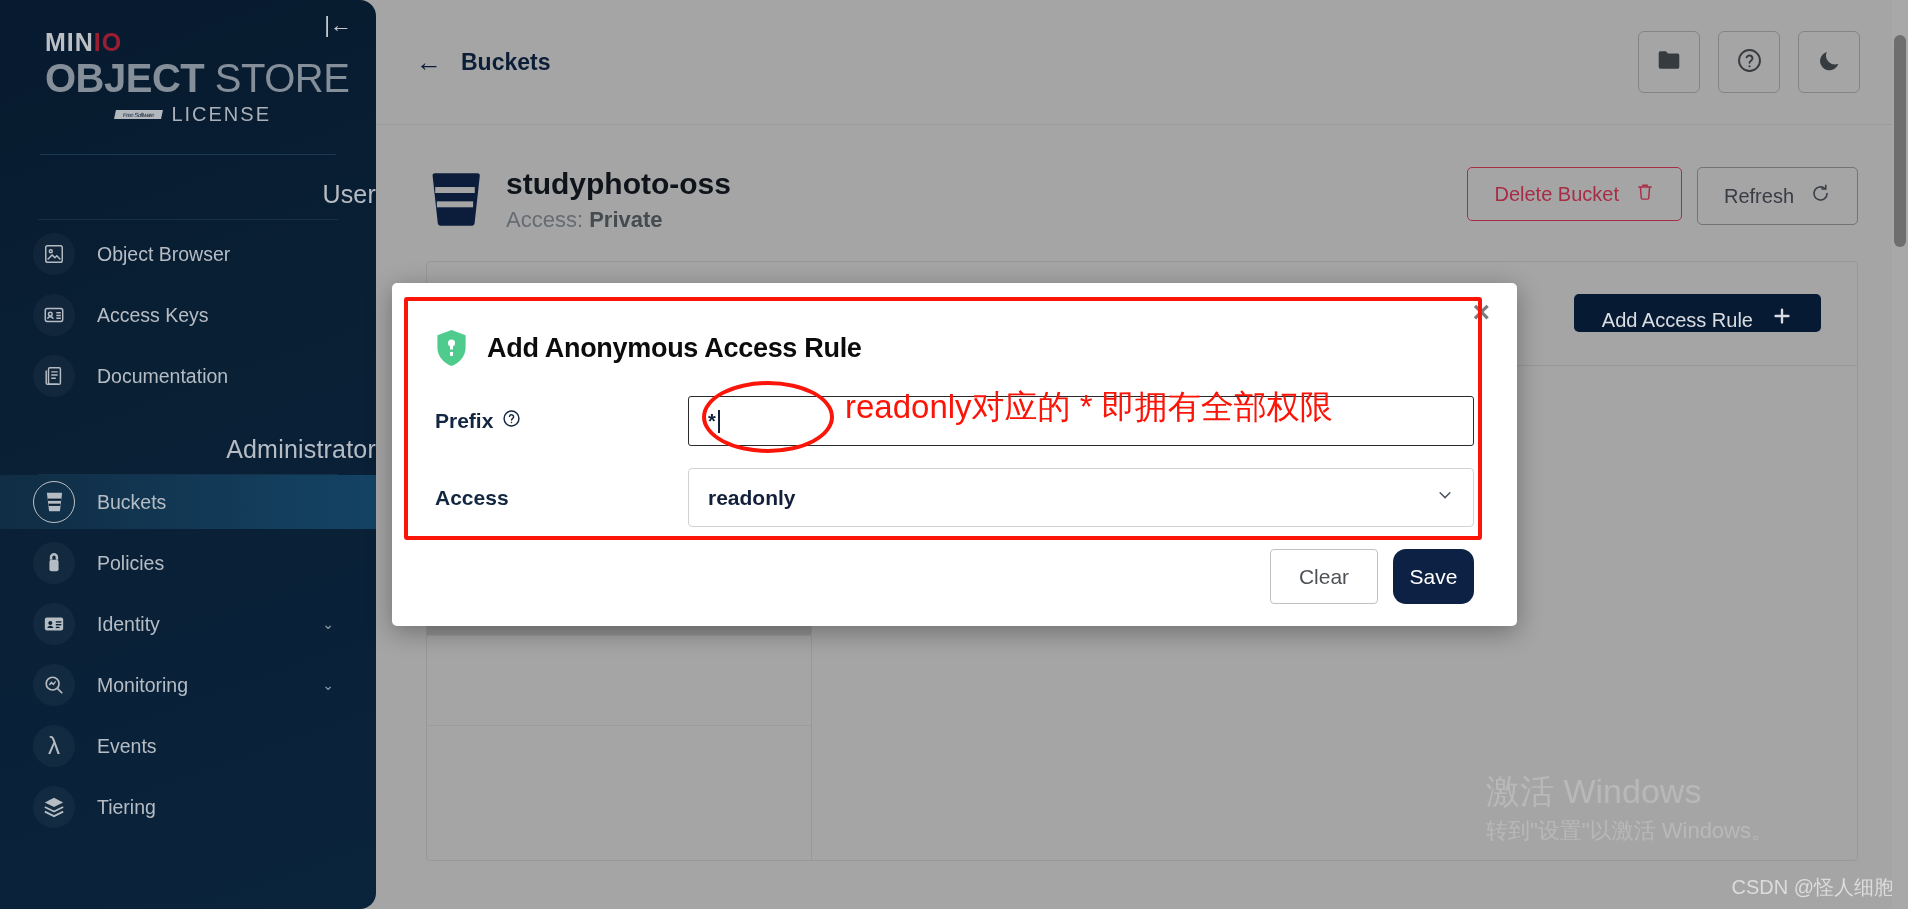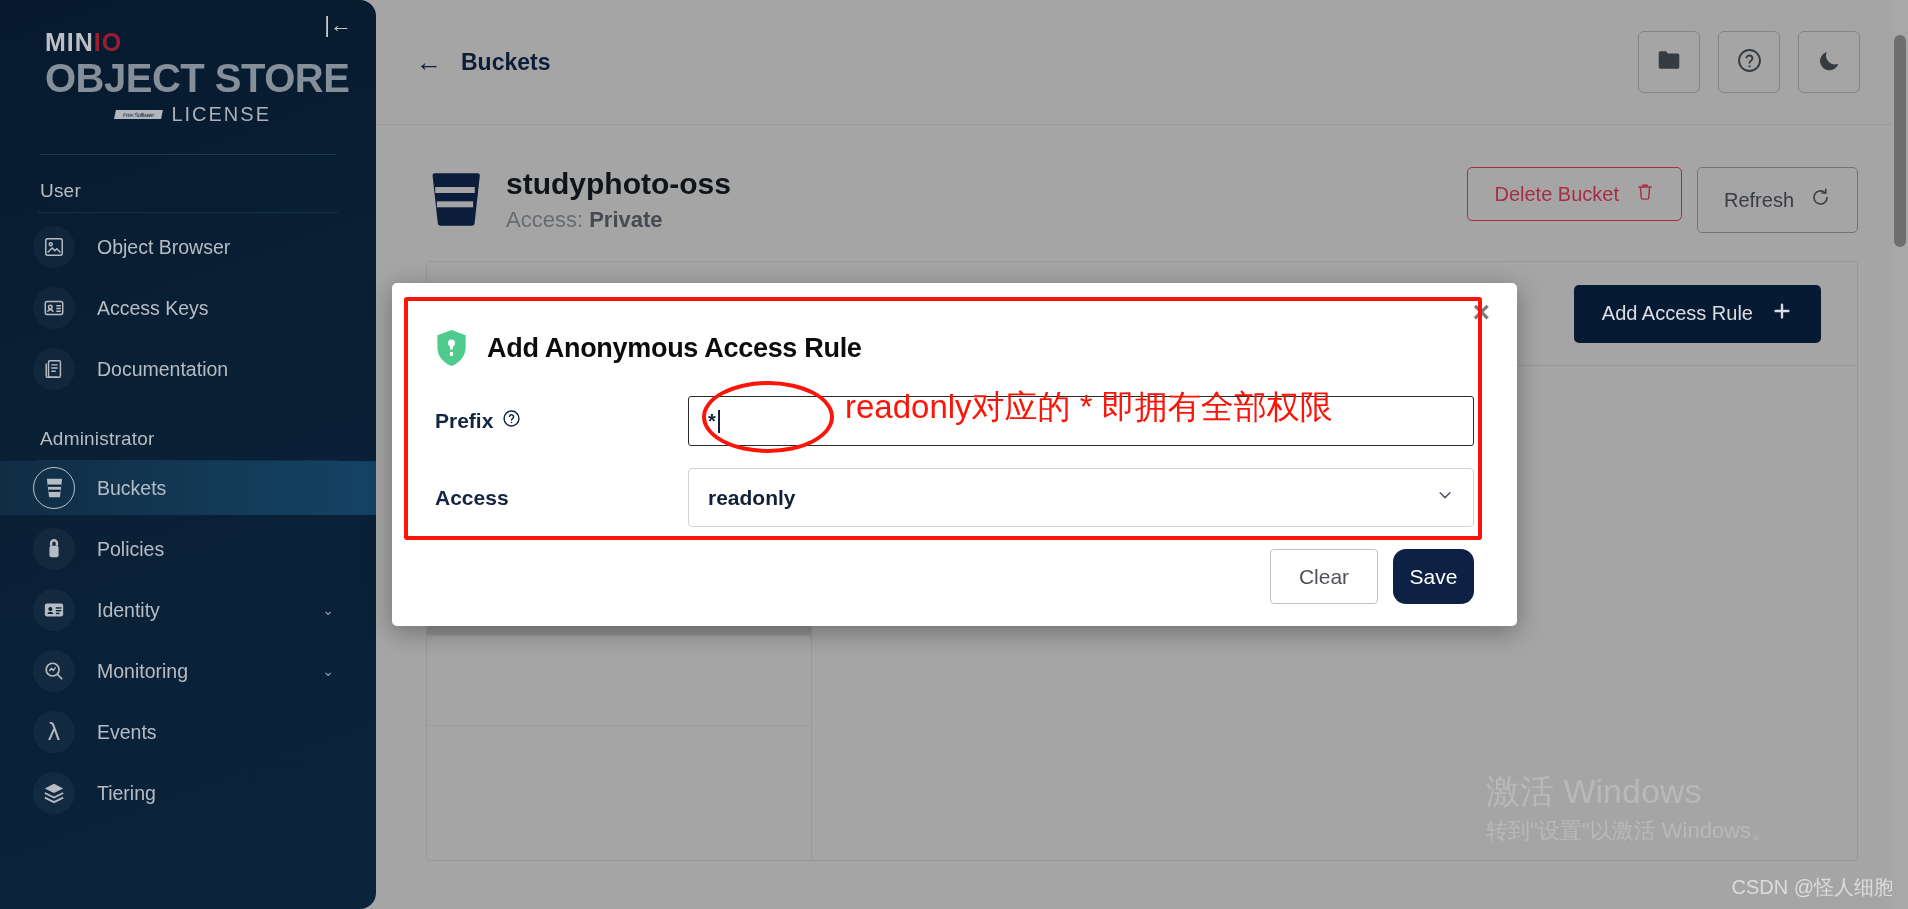--- a/index.html
+++ b/index.html
@@ -19,39 +19,39 @@
     border-top-right-radius: 16px;
     border-bottom-right-radius: 16px;
     overflow: hidden;
   }
   .logo-wrap { padding: 30px 0 0 45px; position: relative; }
   .logo-minio { font-size: 25px; font-weight: bold; letter-spacing: 1px; line-height: 1; }
   .logo-minio .m { color: #c8ccd2; }
   .logo-minio .io { color: #a32036; }
   .logo-objstore { font-size: 40px; line-height: 1.05; letter-spacing: -0.5px; margin-top: 2px; }
   .logo-objstore .b { color: #8e98a4; font-weight: bold; }
-  .logo-objstore .l { color: #8e98a4; font-weight: bold; }
+  .logo-objstore .l { color: #8e98a4; font-weight: normal; }
   .logo-license { text-align: right; padding-right: 105px; margin-top: 4px;
     display: flex; align-items: center; justify-content: flex-end; gap: 9px; }
   .agpl-badge {
     display: inline-block; background: #bfc4ca; color: #15293d;
     font-size: 13px; font-weight: bold; font-style: italic;
     padding: 2px 8px 1px 8px; letter-spacing: -0.5px;
     transform: skewX(-12deg);
   }
   .agpl-badge span { display:block; font-size:6px; font-style:normal; font-weight:normal; line-height:1;}
   .license-txt { color: #b7bcc4; font-size: 20px; letter-spacing: 2px; }
   .collapse-btn {
     position: absolute; right: 24px; top: 14px;
     color: #cfd4da; font-size: 22px; cursor: pointer; line-height: 1;
   }
   .side-divider { height: 1px; background: #1c3d5a; margin: 28px 40px 0 40px; }
 
   .side-section {
-    color: #c2c8d0; font-size: 19px; padding: 25px 0 10px 40px; letter-spacing: 0.2px;
+    color: #c2c8d0; font-size: 25px; padding: 25px 0 10px 40px; letter-spacing: 0.2px; text-align: right;
   }
   .side-sep { height: 1px; background: #17354f; margin: 0 38px; }
 
   .side-item {
     display: flex; align-items: center; gap: 22px;
     height: 54px; padding-left: 33px; margin: 7px 0;
     cursor: pointer; position: relative;
   }
   .side-item.active { background: linear-gradient(90deg,#123049 0%,#16486b 100%); }
   .side-ico {
@@ -90,34 +90,34 @@
   .bucket-access b { color: #4a5057; }
   .head-btns { display: flex; gap: 15px; }
   .btn-outline-red {
     border: 1px solid #b2304a; color: #b2304a; background: transparent;
     border-radius: 5px; height: 54px; padding: 0 26px; font-size: 20px;
     display: flex; align-items: center; gap: 16px; cursor: pointer;
     font-family: "Liberation Sans", sans-serif;
   }
   .btn-outline-gray {
     border: 1px solid #7c7c7c; color: #3c4149; background: transparent;
-    border-radius: 5px; height: 66px; padding: 0 26px; font-size: 20px;
+    border-radius: 5px; height: 58px; padding: 0 26px; font-size: 20px;
     display: flex; align-items: center; gap: 16px; cursor: pointer;
     font-family: "Liberation Sans", sans-serif;
   }
   .panel {
     margin-top: 28px; border: 1px solid #a2a2a2; border-radius: 4px;
     height: 600px; position: relative; overflow: hidden;
   }
   .panel-top { height: 104px; border-bottom: 1px solid #a2a2a2;
     display: flex; align-items: center; justify-content: flex-end; padding-right: 36px; }
   .btn-dark {
     background: #081c38; color: #e7eaee; border: none; border-radius: 5px;
-    height: 58px; padding: 0 28px; font-size: 20px;
-    display: flex; align-items: center; gap: 18px; cursor: pointer;
+    height: 38px; padding: 0 28px; font-size: 20px;
+    display: flex; align-items: flex-end; gap: 18px; cursor: pointer;
     font-family: "Liberation Sans", sans-serif;
   }
   .panel-body { display: flex; height: 496px; }
   .vtabs { width: 385px; border-right: 1px solid #a2a2a2; }
   .vtab {
     height: 90px; display: flex; align-items: center; padding-left: 25px;
     border-bottom: 1px solid #a6a6a6; font-size: 21px; color: #32383f; cursor: pointer;
   }
   .vtab.selected { background: #9c9c9c; color: #0e1c33; font-weight: bold; }
   .vtab-spacer { height: 90px; }

